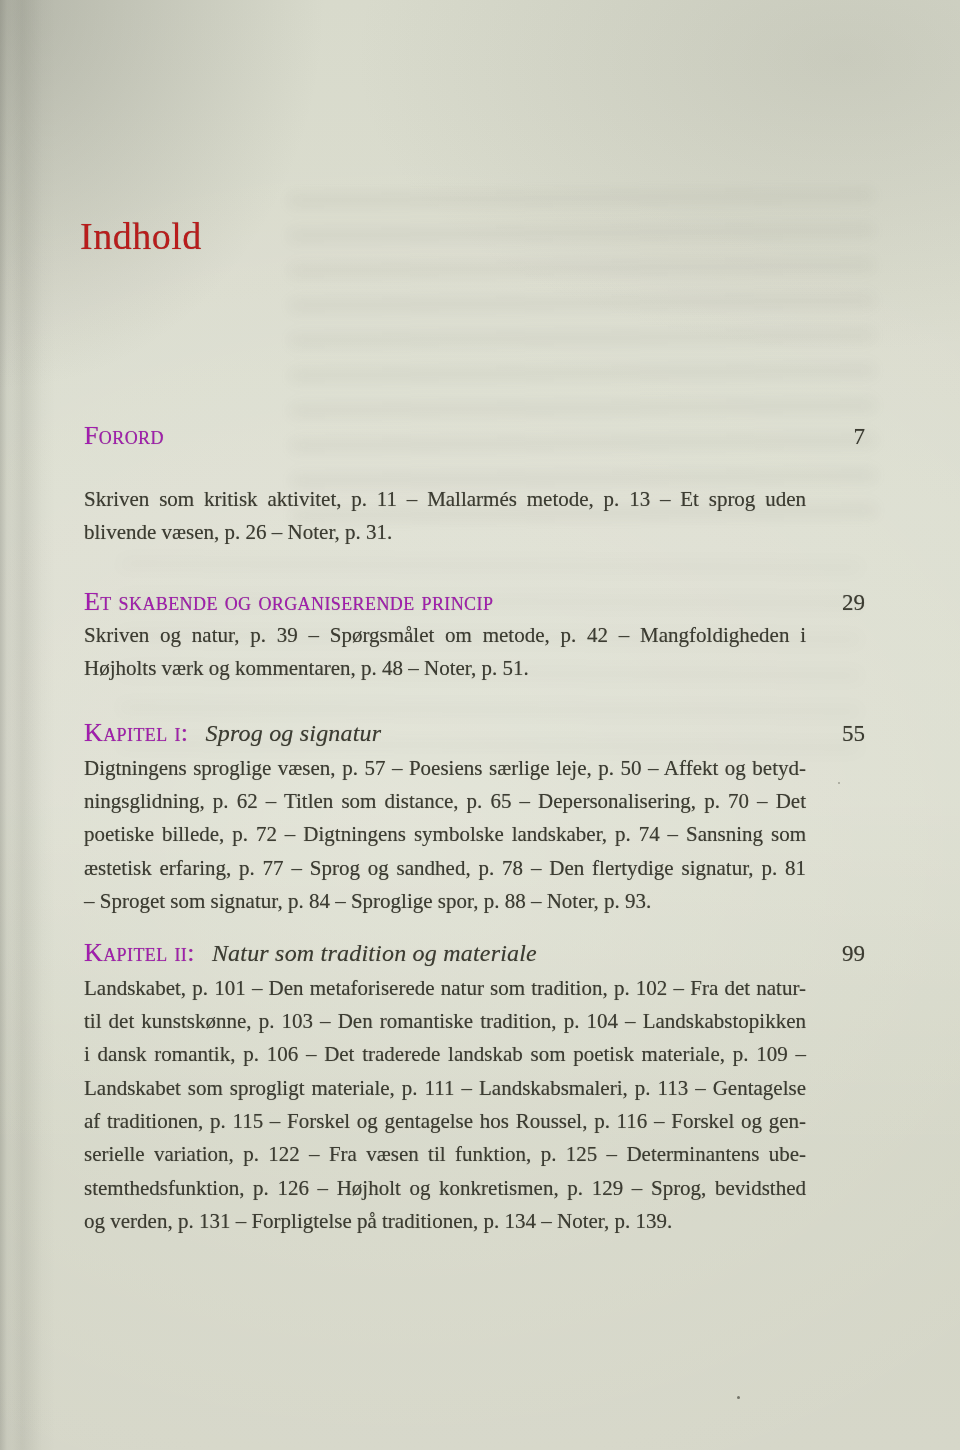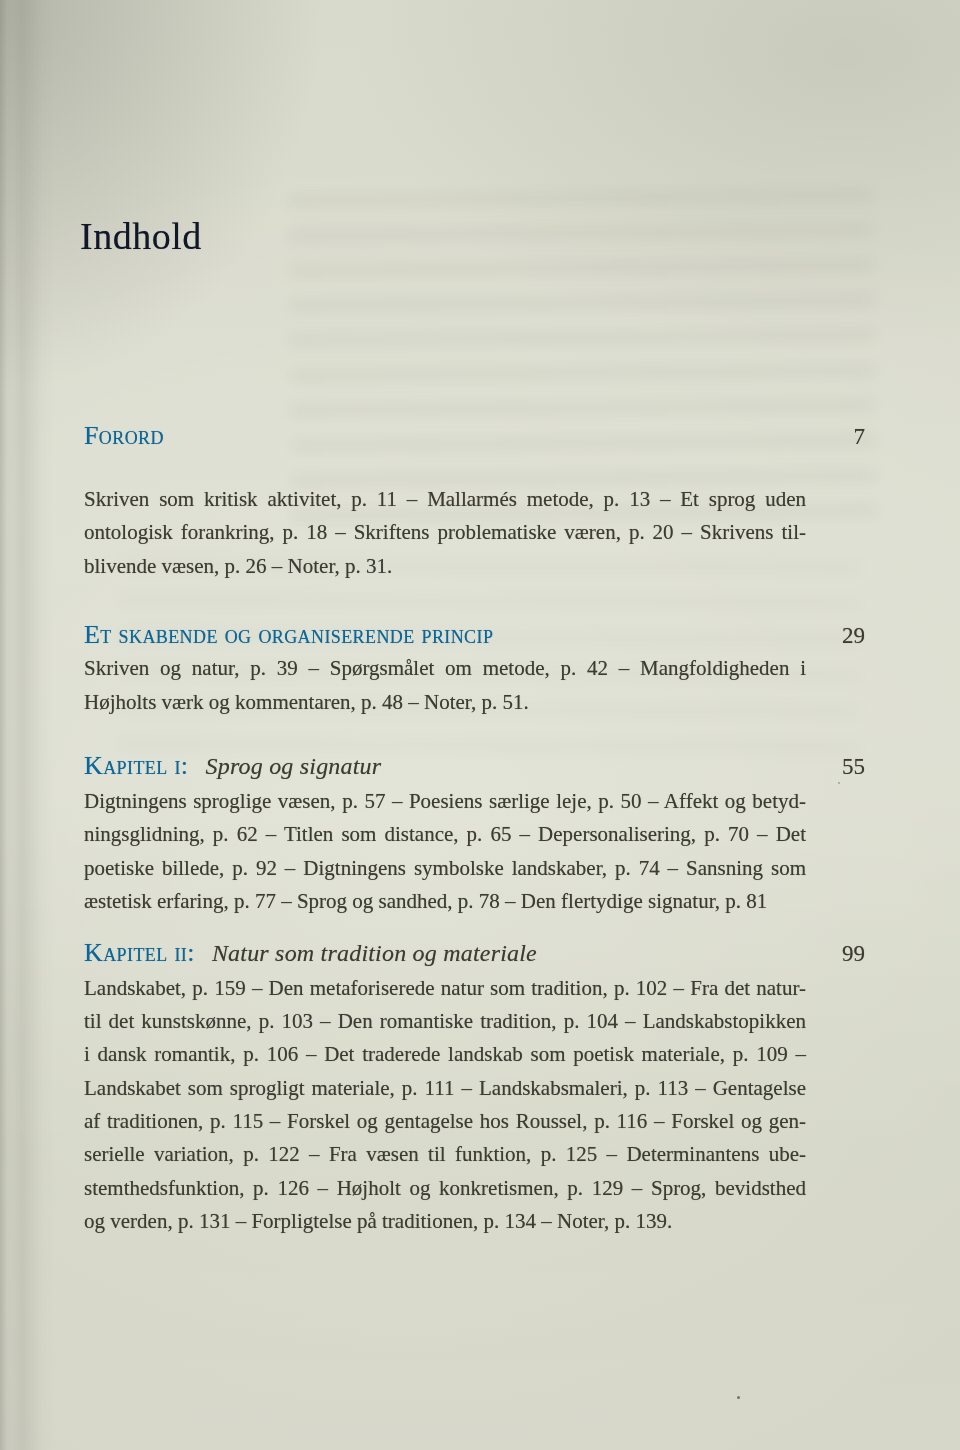--- a/index.html
+++ b/index.html
@@ -34,32 +34,32 @@
   .speck{position:absolute;border-radius:50%;background:rgba(62,62,52,0.65);}
   .speck-a{left:737px;top:1396px;width:3px;height:3px;}
   .speck-b{left:838px;top:782px;width:2px;height:2px;opacity:.6;}
 
   .content{
     position:absolute;left:84px;top:0;width:781px;color:#3c3c32;
     text-shadow:0 0 0.7px rgba(62,62,50,0.55);
   }
   .book-title{
     margin:214px 0 0 -4px;
-    font-size:38px;line-height:44px;letter-spacing:.5px;color:#0f172a;
+    font-size:38px;line-height:44px;letter-spacing:.5px;color:#b91c1c;
     font-weight:normal;
   }
   .entry{margin:0;}
   .entry-row{
     display:flex;justify-content:space-between;align-items:baseline;
     line-height:32px;white-space:nowrap;
   }
   .sc{
     font-variant:small-caps;font-size:26px;letter-spacing:.4px;color:#40403'6';
   }
-  .sc{color:#0369a1;}
+  .sc{color:#a21caf;}
   .chap-italic{font-style:italic;font-size:24px;margin-left:17px;letter-spacing:.2px;}
   .pagenum{font-size:23px;margin-left:auto;color:#3c3c32;}
   .entry-body{width:722px;font-size:21px;}
   .body-line{
     line-height:33.4px;height:33.4px;
     text-align:justify;text-align-last:justify;
     white-space:normal;
   }
   .entry-body .body-line:last-child{text-align-last:left;}
   
@@ -85,21 +85,20 @@
   <div class="entry entry-forord">
     <div class="entry-row">
       <span class="sc">Forord</span>
       <span class="pagenum">7</span>
     </div>
   </div>
 
   <div class="entry entry-begrebet">
     <div class="entry-body">
       <div class="body-line">Skriven som kritisk aktivitet, p. 11 – Mallarmés metode, p. 13 – Et sprog uden</div>
-      <div class="body-line">ontologisk forankring, p. 18 – Skriftens problematiske væren, p. 20 – Skrivens til-</div>
       <div class="body-line">blivende væsen, p. 26 – Noter, p. 31.</div>
     </div>
   </div>
 
   <div class="entry entry-skabende">
     <div class="entry-row">
       <span class="sc">Et skabende og organiserende princip</span>
       <span class="pagenum">29</span>
     </div>
     <div class="entry-body">
@@ -109,32 +108,33 @@
   </div>
 
   <div class="entry entry-kap1">
     <div class="entry-row">
       <span><span class="sc">Kapitel i:</span><span class="chap-italic">Sprog og signatur</span></span>
       <span class="pagenum">55</span>
     </div>
     <div class="entry-body">
       <div class="body-line">Digtningens sproglige væsen, p. 57 – Poesiens særlige leje, p. 50 – Affekt og betyd-</div>
       <div class="body-line">ningsglidning, p. 62 – Titlen som distance, p. 65 – Depersonalisering, p. 70 – Det</div>
-      <div class="body-line">poetiske billede, p. 92 – Digtningens symbolske landskaber, p. 74 – Sansning som</div>
+      <div class="body-line">poetiske billede, p. 72 – Digtningens symbolske landskaber, p. 74 – Sansning som</div>
       <div class="body-line">æstetisk erfaring, p. 77 – Sprog og sandhed, p. 78 – Den flertydige signatur, p. 81</div>
+      <div class="body-line">– Sproget som signatur, p. 84 – Sproglige spor, p. 88 – Noter, p. 93.</div>
     </div>
   </div>
 
   <div class="entry entry-kap2">
     <div class="entry-row">
       <span><span class="sc">Kapitel ii:</span><span class="chap-italic">Natur som tradition og materiale</span></span>
       <span class="pagenum">99</span>
     </div>
     <div class="entry-body">
-      <div class="body-line">Landskabet, p. 159 – Den metaforiserede natur som tradition, p. 102 – Fra det natur-</div>
+      <div class="body-line">Landskabet, p. 101 – Den metaforiserede natur som tradition, p. 102 – Fra det natur-</div>
       <div class="body-line">til det kunstskønne, p. 103 – Den romantiske tradition, p. 104 – Landskabstopikken</div>
       <div class="body-line">i dansk romantik, p. 106 – Det traderede landskab som poetisk materiale, p. 109 –</div>
       <div class="body-line">Landskabet som sprogligt materiale, p. 111 – Landskabsmaleri, p. 113 – Gentagelse</div>
       <div class="body-line">af traditionen, p. 115 – Forskel og gentagelse hos Roussel, p. 116 – Forskel og gen-</div>
       <div class="body-line">serielle variation, p. 122 – Fra væsen til funktion, p. 125 – Determinantens ube-</div>
       <div class="body-line">stemthedsfunktion, p. 126 – Højholt og konkretismen, p. 129 – Sprog, bevidsthed</div>
       <div class="body-line">og verden, p. 131 – Forpligtelse på traditionen, p. 134 – Noter, p. 139.</div>
     </div>
   </div>
 

